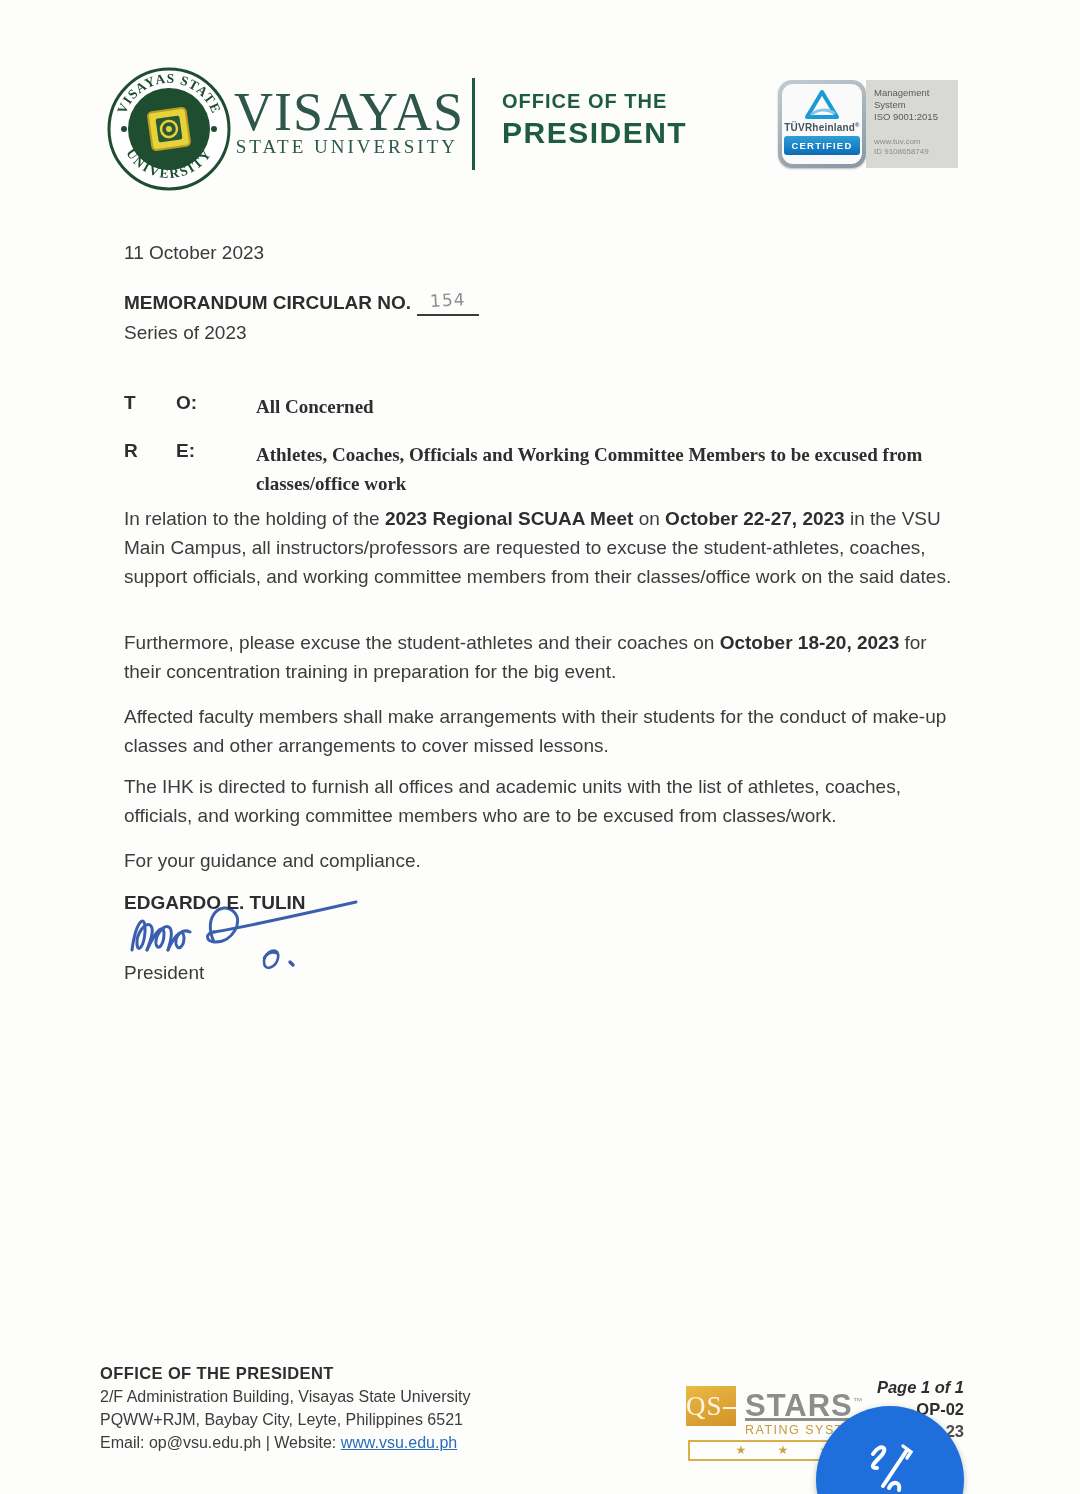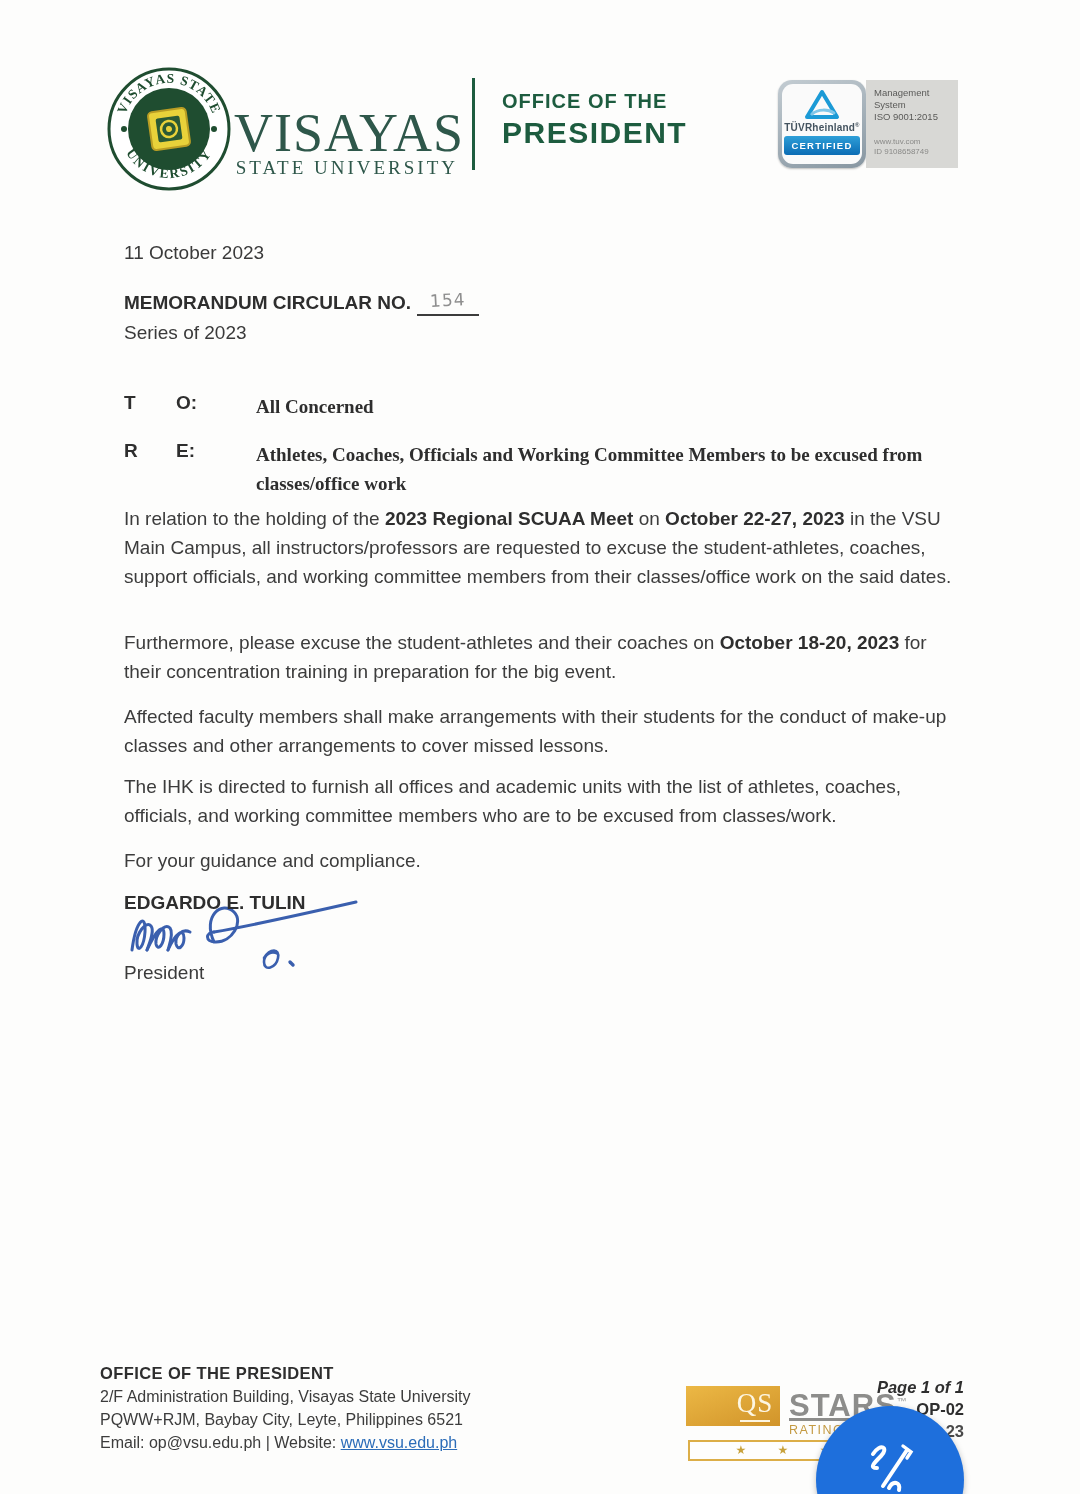--- a/index.html
+++ b/index.html
@@ -3,21 +3,21 @@
 <meta charset="utf-8">
 <style>
   html,body{margin:0;padding:0;background:#ffffff;}
   .page{
     position:relative;width:1080px;height:1494px;margin:0 auto;
     background:#fdfdfc;overflow:hidden;
     font-family:"Liberation Sans",sans-serif;color:#3a3a3a;
   }
   
   .seal{position:absolute;left:106px;top:66px;width:126px;height:126px;}
-  .wordmark{position:absolute;left:234px;top:84px;width:228px;text-align:center;color:#2e574a;margin-top:21px;}
+  .wordmark{position:absolute;left:234px;top:84px;width:228px;text-align:center;color:#2e574a;}
   .wordmark .big{font-family:"Liberation Serif",serif;font-size:54px;line-height:56px;letter-spacing:1px;font-weight:400;}
   .wordmark .sub{font-family:"Liberation Serif",serif;font-size:19px;letter-spacing:3px;margin-top:-4px;text-align:right;padding-right:4px;}
   .hdr-divider{position:absolute;left:472px;top:78px;width:3px;height:92px;background:#1d5c3f;}
   .office{position:absolute;left:502px;top:90px;color:#1d5c3f;font-weight:bold;}
   .office .l1{font-size:20px;letter-spacing:1px;}
   .office .l2{font-size:30px;letter-spacing:1.5px;margin-top:3px;}
   
   .tuv{position:absolute;left:778px;top:80px;width:180px;height:88px;display:flex;}
   .tuv-sq{width:88px;height:88px;border-radius:14px;background:linear-gradient(160deg,#c3ccd2,#8796a1);
           box-shadow:0 1px 2px rgba(0,0,0,.25);display:flex;align-items:center;justify-content:center;}
@@ -47,22 +47,22 @@
   
   .sig-name{position:absolute;left:124px;top:892px;font-size:19px;font-weight:bold;color:#2e2e2e;}
   .sig-title{position:absolute;left:124px;top:962px;font-size:19px;}
   .sig-ink{position:absolute;left:118px;top:886px;width:260px;height:100px;pointer-events:none;}
   
   .f-left{position:absolute;left:100px;top:1362px;font-size:16px;line-height:23px;color:#3c3c3c;}
   .f-left .t{font-weight:bold;font-size:16.5px;letter-spacing:.4px;color:#2e2e2e;}
   .f-left a{color:#2b6cb8;text-decoration:underline;}
   .qs{position:absolute;left:686px;top:1386px;}
   .qs-row{display:flex;align-items:flex-start;}
-  .qs-sq{width:50px;height:40px;background:linear-gradient(160deg,#ecb845,#d1942a);display:flex;flex-direction:column;
-         align-items:center;justify-content:center;color:#fdf6e2;font-family:"Liberation Serif",serif;padding-left:44px;}
+  .qs-sq{width:50px;height:40px;background:linear-gradient(160deg,#ecb845,#d1942a);display:flex;flex-direction:row;
+         align-items:center;justify-content:center;color:#fdf6e2;font-family:"Liberation Serif",serif;}
   .qs-sq .qsl{font-size:27px;line-height:27px;letter-spacing:1px;}
   .qs-sq .qsu{width:30px;border-top:2px solid #fdf6e2;margin-top:3px;}
   .qs-txt{margin-left:9px;}
   .qs-stars{font-size:31px;line-height:32px;font-weight:bold;color:#8d8d8b;letter-spacing:1px;text-decoration:underline;}
   .qs-stars sup{font-size:10px;color:#b0b0ae;}
   .qs-rs{font-size:12.5px;letter-spacing:1.5px;color:#c49a42;margin-top:1px;}
   .qs-bar{position:absolute;left:688px;top:1440px;width:190px;height:21px;background:#fefefe;
           border:2px solid #dcae48;box-sizing:border-box;text-align:center;color:#c8a23c;
           font-size:12px;line-height:17px;letter-spacing:14px;text-indent:14px;}
   .pageinfo{position:absolute;right:116px;top:1376px;text-align:right;font-size:16.5px;line-height:22px;color:#2e2e2e;}

